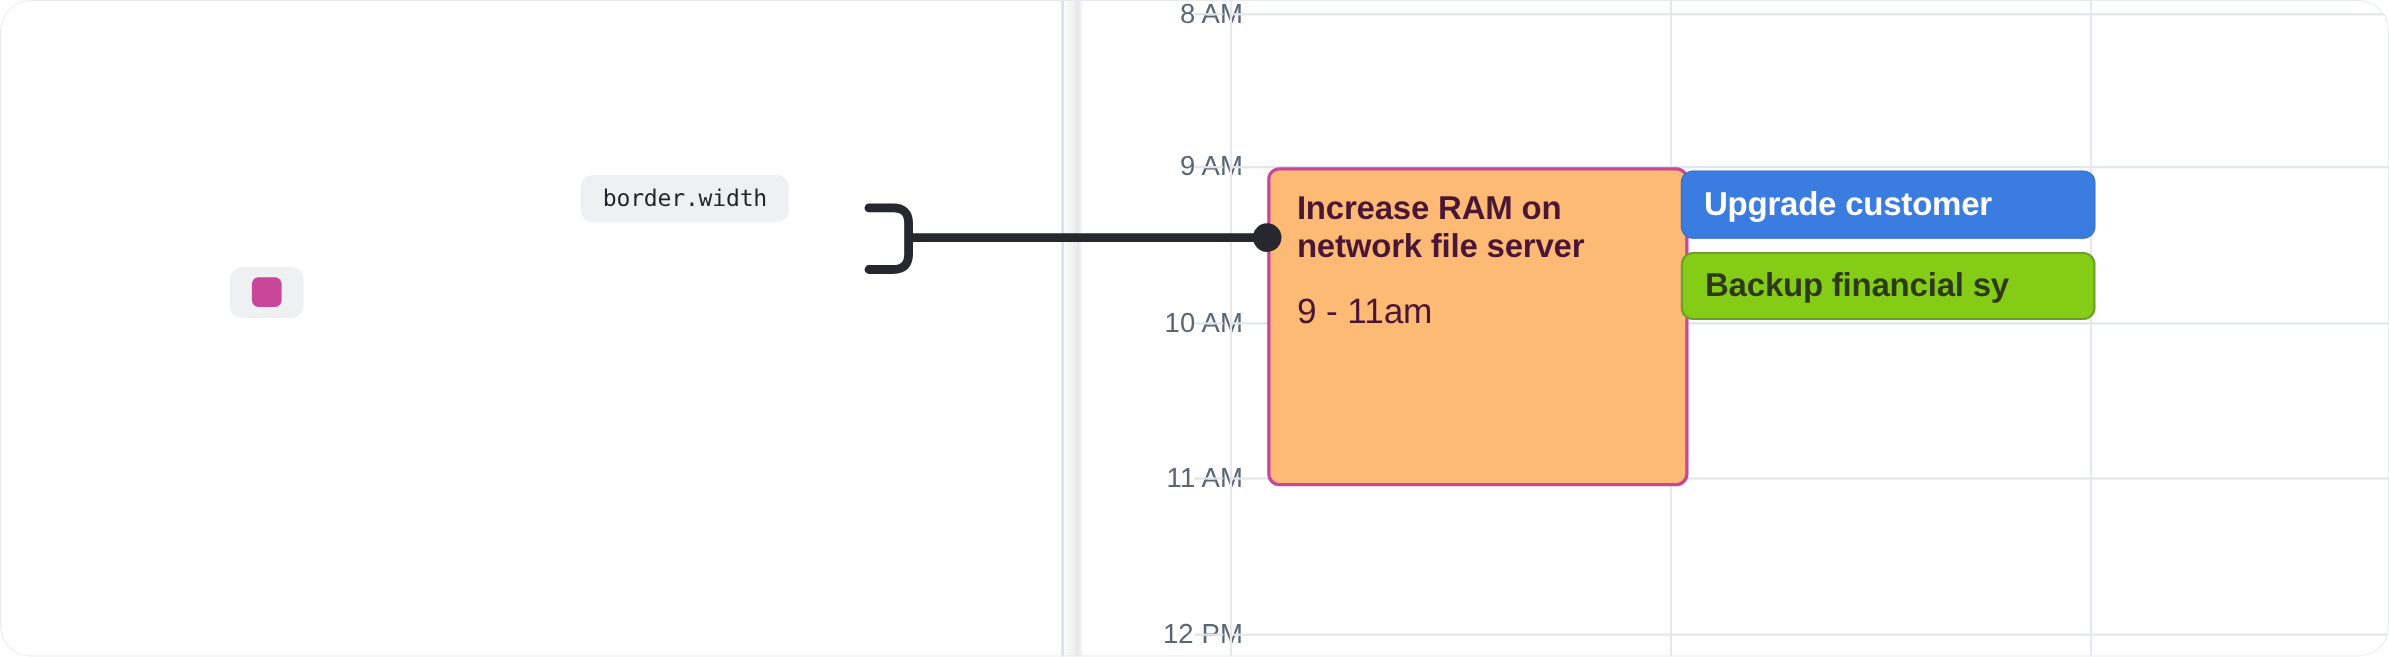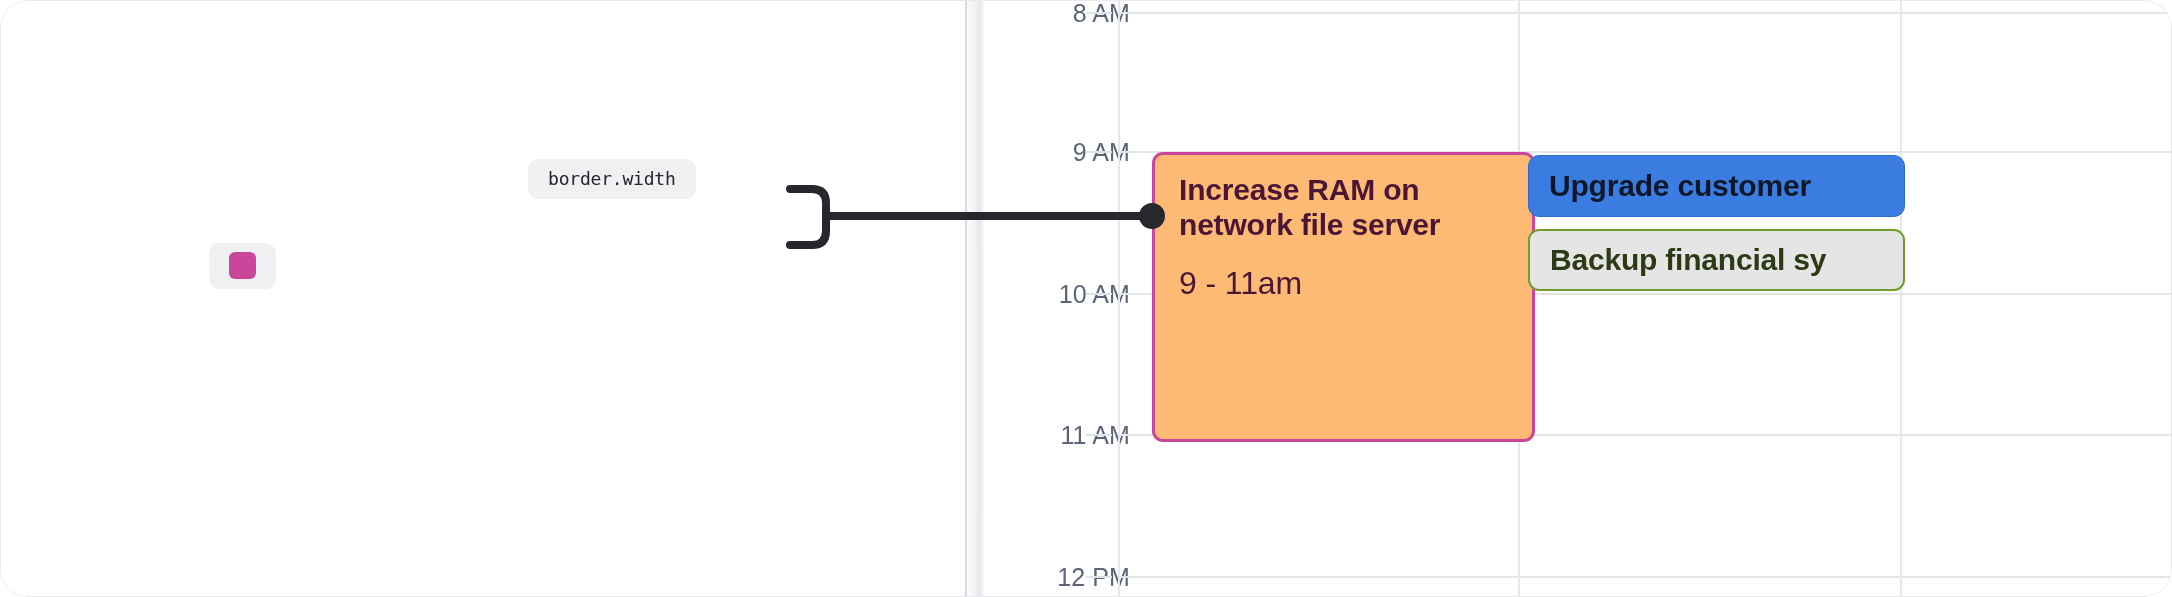--- a/index.html
+++ b/index.html
@@ -62,21 +62,21 @@
   .chip {
     position: absolute;
     display: flex;
     align-items: center;
     gap: 14px;
     background: #eff0f2;
     border-radius: 11px;
     padding: 9px 20px 10px 20px;
     box-sizing: border-box;
     font-family: "DejaVu Sans Mono", "Liberation Mono", monospace;
-    font-size: 18px;
+    font-size: 21px;
     letter-spacing: -0.2px;
     color: #23262c;
     white-space: nowrap;
     z-index: 20;
   }
   #chip-width  { left: 528px; top: 159px; }
   #chip-color  { left: 209px; top: 243px; }
 
   .swatch {
     width: 27px;
@@ -233,24 +233,24 @@
     <div class="col-line" style="left:934px;"></div>
   </div>
 
   <div class="event" id="event-ram" style="background: #fdba74; border-color: rgb(201, 71, 155);">
     <div class="event-title" style="color: rgb(74, 22, 53);">Increase RAM on
 network file server</div>
     <div class="event-time" style="color: rgb(74, 22, 53);">9 - 11am</div>
   </div>
 
   <div class="event" id="event-upgrade" style="background: rgb(58, 124, 224); border-color: rgb(47, 107, 204);">
-    <div class="event-title" style="color: #0f172a;">Upgrade customer</div>
-  </div>
-
-  <div class="event" id="event-backup" style="background: #e5e5e5; border-color: rgb(110, 159, 45);">
+    <div class="event-title" style="color: #ffffff;">Upgrade customer</div>
+  </div>
+
+  <div class="event" id="event-backup" style="background: #84cc16; border-color: rgb(110, 159, 45);">
     <div class="event-title" style="color: rgb(46, 58, 22);">Backup financial sy</div>
   </div>
 
   <div id="left-panel"></div>
   <div id="panel-divider"></div>
   <div id="panel-divider-line"></div>
 
   <div class="chip" id="chip-width">
     <span>border.width</span>
   </div>

